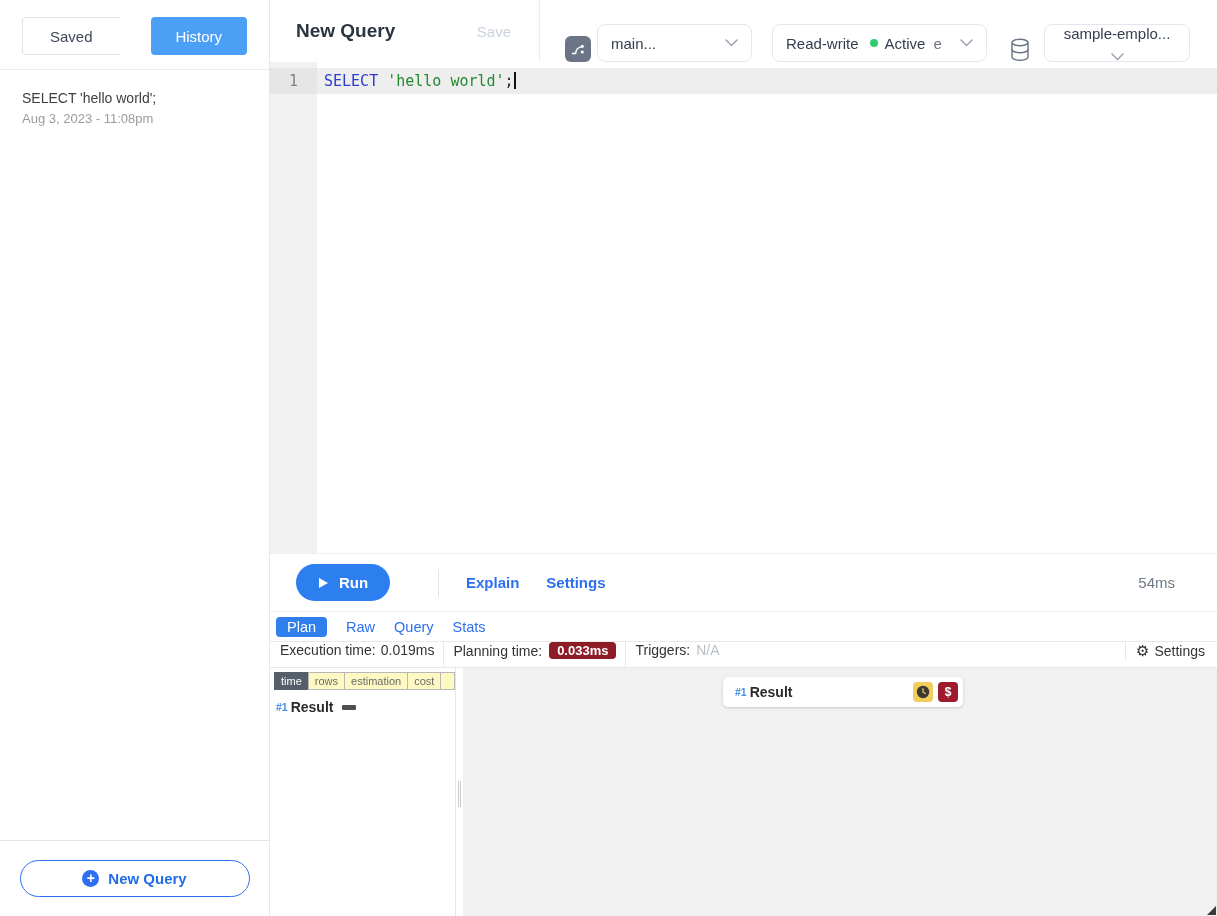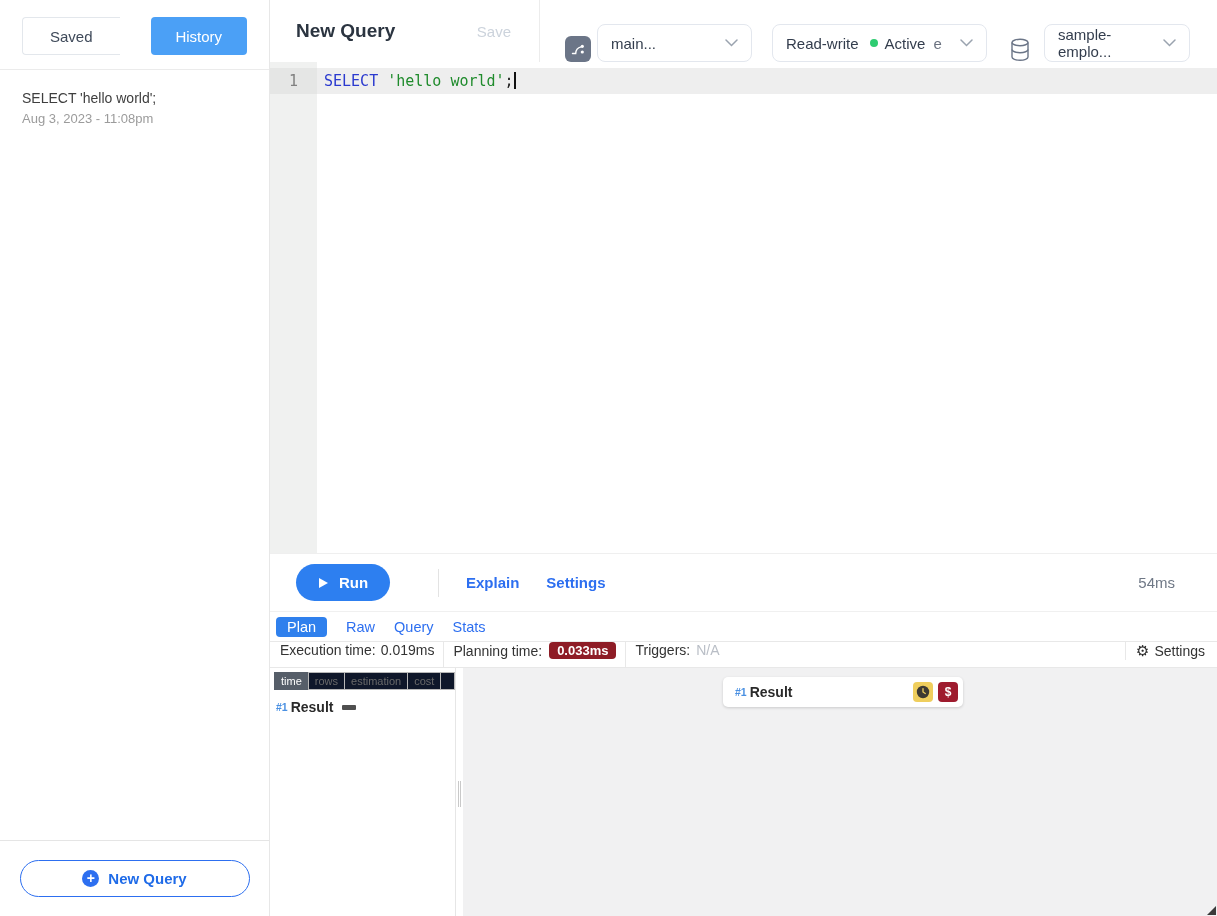--- a/index.html
+++ b/index.html
@@ -57,21 +57,21 @@
     display:flex; align-items:center; justify-content:center; cursor:pointer; flex:none;
   }
   .select {
     height:38px; border:1px solid #e3e7ee; border-radius:8px; background:#fff;
     display:flex; align-items:center; padding:0 13px; font-size:15px; color:#333d4d;
     cursor:pointer;
   }
   .select .spacer { flex:1; }
   .sel-branch { width:155px; margin-left:6px; }
   .sel-mode { width:215px; margin-left:20px; }
-  .sel-db { width:146px; margin-left:14px; }
+  .sel-db { width:146px; margin-left:14px;flex-direction:column; }
   .dot { width:8px; height:8px; border-radius:50%; background:var(--active-dot-green); margin:0 7px 0 11px; flex:none; }
   .extra { color:#6b7280; margin-left:8px; }
   .db-icon-wrap { margin-left:23px; display:flex; align-items:center; }
 
   
   .editor {
     position:absolute; top:62px; left:0; right:0; height:491px; background:#fff;
     font-family:"DejaVu Sans Mono",monospace; font-size:15px; cursor:text;
   }
   .gutter { position:absolute; left:0; top:0; bottom:0; width:47px; background:#f0f1f0; }
@@ -133,21 +133,21 @@
   .gear { font-family:"DejaVu Sans",sans-serif; font-size:15px; color:#2b2b2b; margin:0 5px 0 10px; }
 
   
   .results-body { position:absolute; top:668px; left:0; right:0; bottom:0; }
   .plan-table {
     position:absolute; left:0; top:0; bottom:0; width:186px;
     background:#fff; border-right:1px solid #e6e6e6; overflow:hidden;
   }
   .col-buttons { display:flex; margin:4px 0 0 4px; }
   .col-btn {
-    font-size:11px; color:#6a6a6a; background:#0f172a; border:1px solid #b8b8b8;
+    font-size:11px; color:#6a6a6a; background:#fef9c3; border:1px solid #b8b8b8;
     padding:1px 6px; height:18px; cursor:pointer; margin-left:-1px; font-family:inherit;
     white-space:nowrap;
   }
   .col-btn:first-child { margin-left:0; }
   .col-btn.active { background:#565e69; color:#fff; border-color:#565e69; }
   .col-btn.stub { width:26px; }
   .plan-row { display:flex; align-items:center; margin:9px 0 0 6px; cursor:pointer; }
   .node-id { color:#4a90e2; font-size:10.5px; font-weight:bold; }
   .node-name { font-size:14px; font-weight:bold; color:#2a2a2a; margin-left:3px; }
   .mini-bar { width:14px; height:5px; background:#4f4f4f; border-radius:1px; margin-left:9px; }

